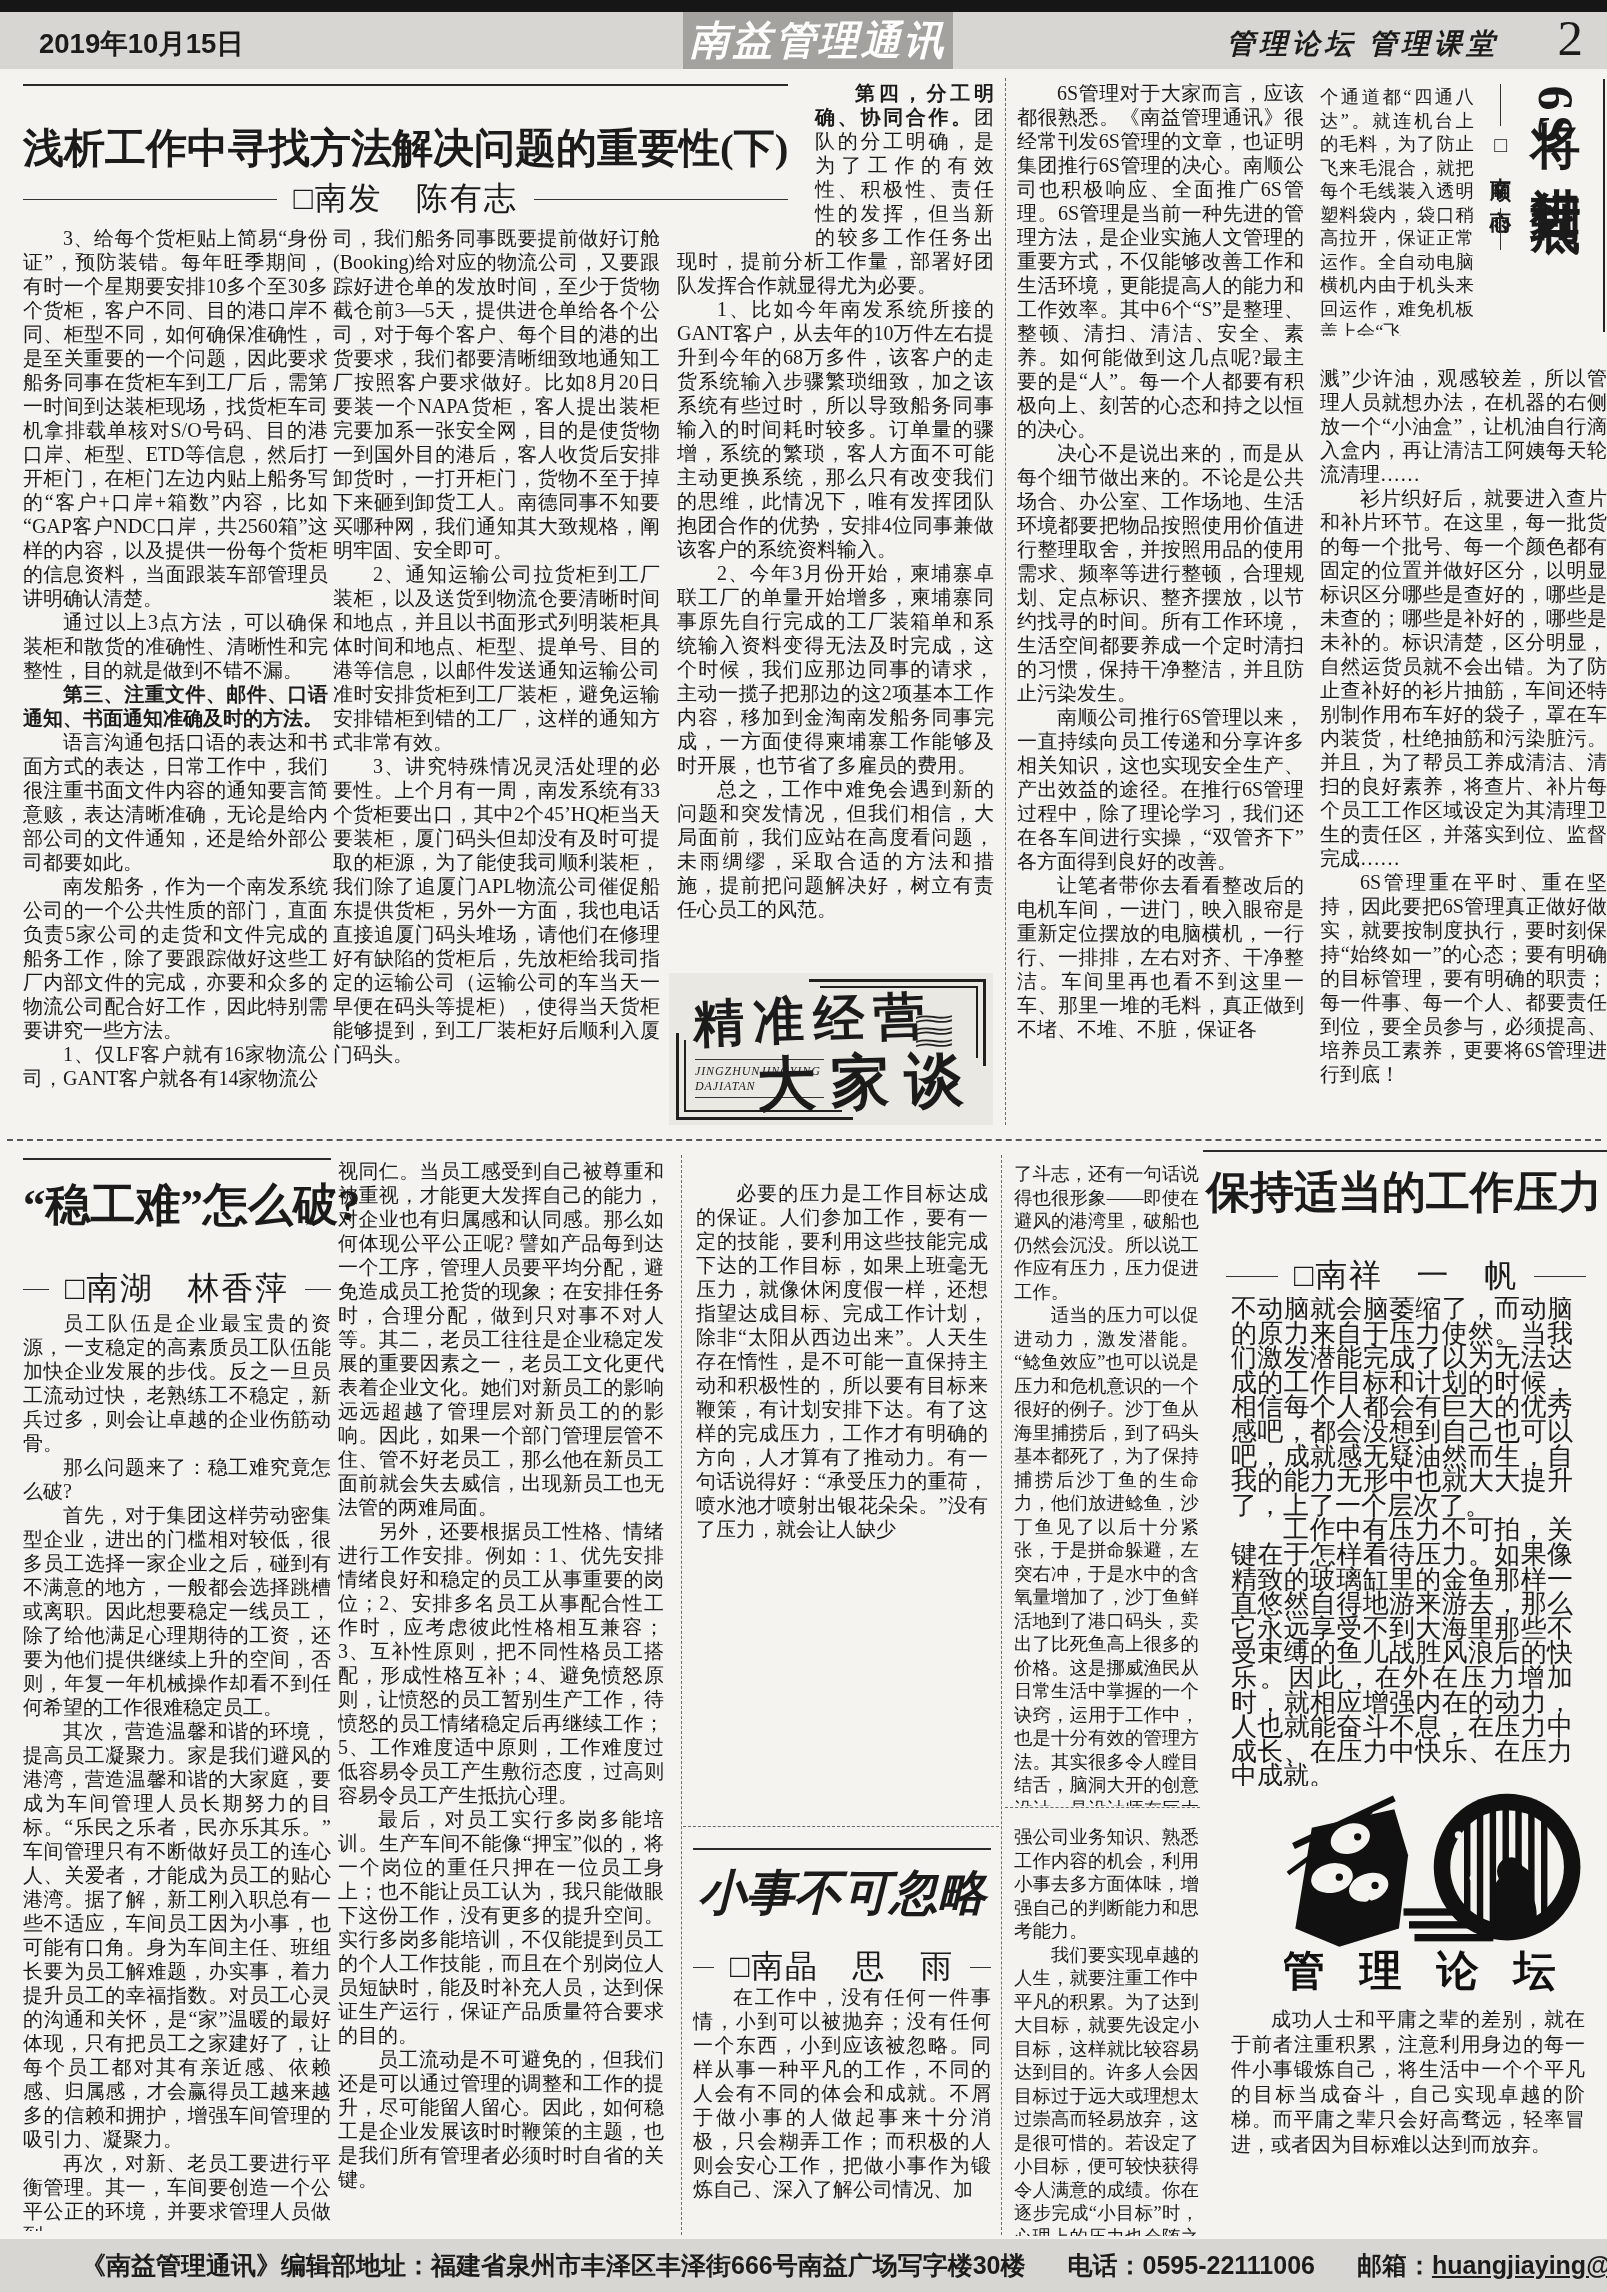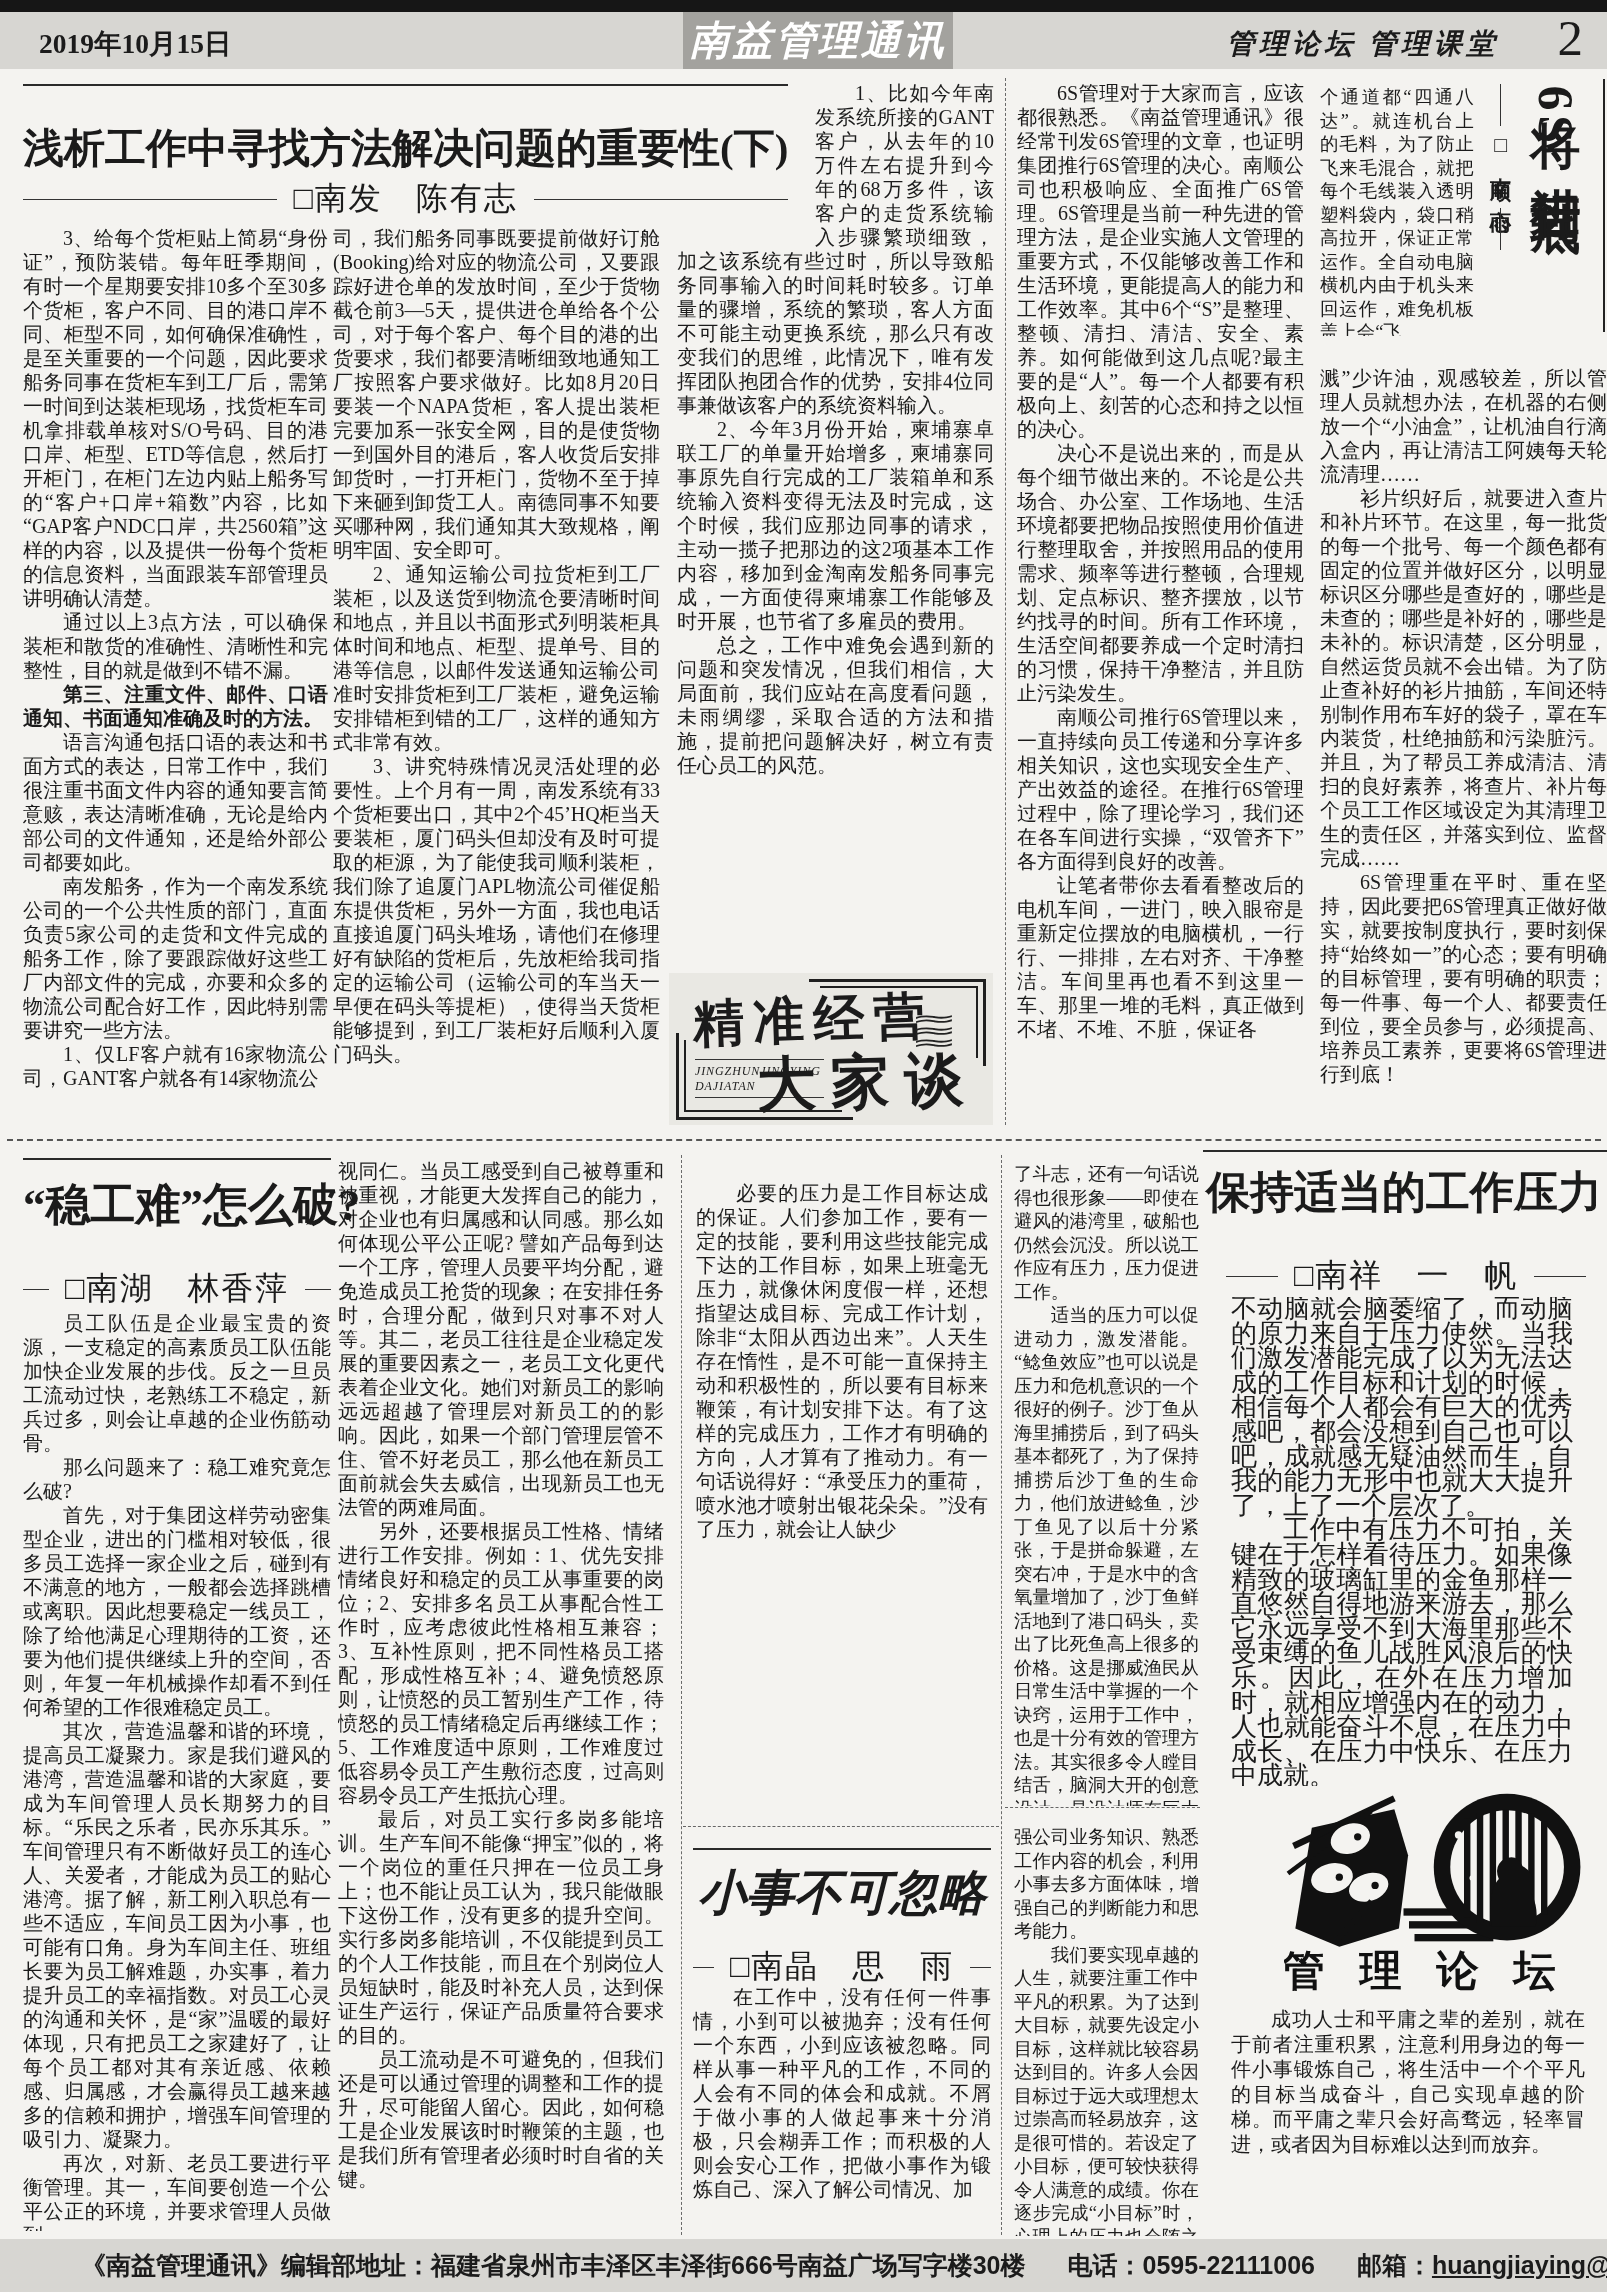--- a/index.html
+++ b/index.html
@@ -2,21 +2,21 @@
 <html lang="zh" style="font-size:14.7px"><head>
 <meta charset="utf-8">
 <style>
   html,body{margin:0;padding:0;background:#c9c8c5;}
   .page{position:relative;width:1607px;height:2292px;margin:0 auto;background:#f4f3f0;
         font-family:"Liberation Serif","DejaVu Serif",serif;color:#1b1b1b;overflow:hidden;}
   .abs{position:absolute;}
   
   .topedge{left:0;top:0;width:1607px;height:12px;background:#161616;}
   .hband{left:0;top:12px;width:1607px;height:57px;background:#d7d6d2;}
-  .hdate{left:39px;top:26px;font-family:Liberation Serif, serif;font-weight:bold;font-size:27.5px;}
+  .hdate{left:39px;top:26px;font-family:Liberation Sans, sans-serif;font-weight:bold;font-size:27.5px;}
   .mastbox{left:683px;top:12px;width:270px;height:57px;background:#a3a29e;color:#fff;display:flex;align-items:center;justify-content:center;}
   .masttext{font-size:40px;font-weight:900;font-style:italic;letter-spacing:2.8px;white-space:nowrap;}
   .hsections{right:108px;top:25px;font-size:28px;font-weight:900;font-style:italic;letter-spacing:4.6px;white-space:nowrap;}
   .hpagenum{right:24px;top:13px;font-size:51px;line-height:51px;}
   
   .rule{background:#2a2a2a;height:1.8px;}
   .vdash{border-left:1.8px dashed #6a6a6a;width:0;}
   .hdash{border-top:2.8px dashed #555;height:0;}
   .hdash2{border-top:1.8px dashed #666;height:0;}
   
@@ -75,20 +75,21 @@
       <p>1、仅LF客户就有16家物流公司，GANT客户就各有14家物流公</p>
     </div>
   <div class="abs col" style="left:333px;top:226px;width:327px;height:896px;">
       <p class="ni">司，我们船务同事既要提前做好订舱(Booking)给对应的物流公司，又要跟踪好进仓单的发放时间，至少于货物截仓前3—5天，提供进仓单给各个公司，对于每个客户、每个目的港的出货要求，我们都要清晰细致地通知工厂按照客户要求做好。比如8月20日要装一个NAPA货柜，客人提出装柜完要加系一张安全网，目的是使货物一到国外目的港后，客人收货后安排卸货时，一打开柜门，货物不至于掉下来砸到卸货工人。南德同事不知要买哪种网，我们通知其大致规格，阐明牢固、安全即可。</p>
       <p>2、通知运输公司拉货柜到工厂装柜，以及送货到物流仓要清晰时间和地点，并且以书面形式列明装柜具体时间和地点、柜型、提单号、目的港等信息，以邮件发送通知运输公司准时安排货柜到工厂装柜，避免运输安排错柜到错的工厂，这样的通知方式非常有效。</p>
       <p>3、讲究特殊情况灵活处理的必要性。上个月有一周，南发系统有33个货柜要出口，其中2个45’HQ柜当天要装柜，厦门码头但却没有及时可提取的柜源，为了能使我司顺利装柜，我们除了追厦门APL物流公司催促船东提供货柜，另外一方面，我也电话直接追厦门码头堆场，请他们在修理好有缺陷的货柜后，先放柜给我司指定的运输公司（运输公司的车当天一早便在码头等提柜），使得当天货柜能够提到，到工厂装柜好后顺利入厦门码头。</p>
     </div>
   <div class="abs col" style="left:677px;top:81px;width:317px;height:883px;">
     <span class="spacerL"></span>
 
+  <p><b>第四，分工明确、协同合作。</b>团队的分工明确，是为了工作的有效性、积极性、责任性的发挥，但当新的较多工作任务出现时，提前分析工作量，部署好团队发挥合作就显得尤为必要。</p>
       <p>1、比如今年南发系统所接的GANT客户，从去年的10万件左右提升到今年的68万多件，该客户的走货系统输入步骤繁琐细致，加之该系统有些过时，所以导致船务同事输入的时间耗时较多。订单量的骤增，系统的繁琐，客人方面不可能主动更换系统，那么只有改变我们的思维，此情况下，唯有发挥团队抱团合作的优势，安排4位同事兼做该客户的系统资料输入。</p>
       <p>2、今年3月份开始，柬埔寨卓联工厂的单量开始增多，柬埔寨同事原先自行完成的工厂装箱单和系统输入资料变得无法及时完成，这个时候，我们应那边同事的请求，主动一揽子把那边的这2项基本工作内容，移加到金淘南发船务同事完成，一方面使得柬埔寨工作能够及时开展，也节省了多雇员的费用。</p>
       <p>总之，工作中难免会遇到新的问题和突发情况，但我们相信，大局面前，我们应站在高度看问题，未雨绸缪，采取合适的方法和措施，提前把问题解决好，树立有责任心员工的风范。</p>
     </div>
 
   <div class="abs jzbox" style="left:669px;top:973px;width:324px;height:152px;">
     <div class="brkt" style="right:7.3px;top:5.5px;width:174px;height:84px;border-top-width:3.7px;border-right-width:3.7px;"></div>
     <div class="brkt" style="right:14.7px;top:13px;width:156px;height:70px;border-top-width:2.8px;border-right-width:2.8px;"></div>
     <div class="brkt" style="left:7.3px;bottom:5.5px;width:174px;height:84px;border-bottom-width:3.7px;border-left-width:3.7px;"></div>
     <div class="brkt" style="left:14.7px;bottom:13px;width:156px;height:70px;border-bottom-width:2.8px;border-left-width:2.8px;"></div>

